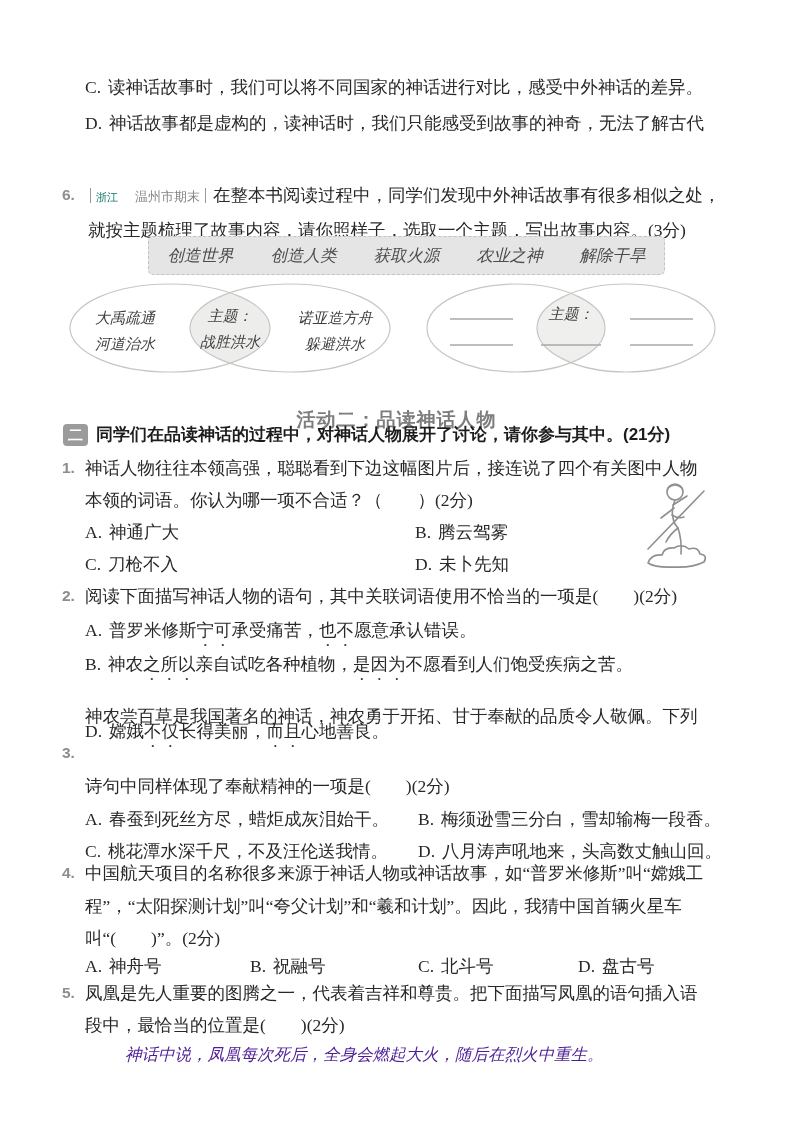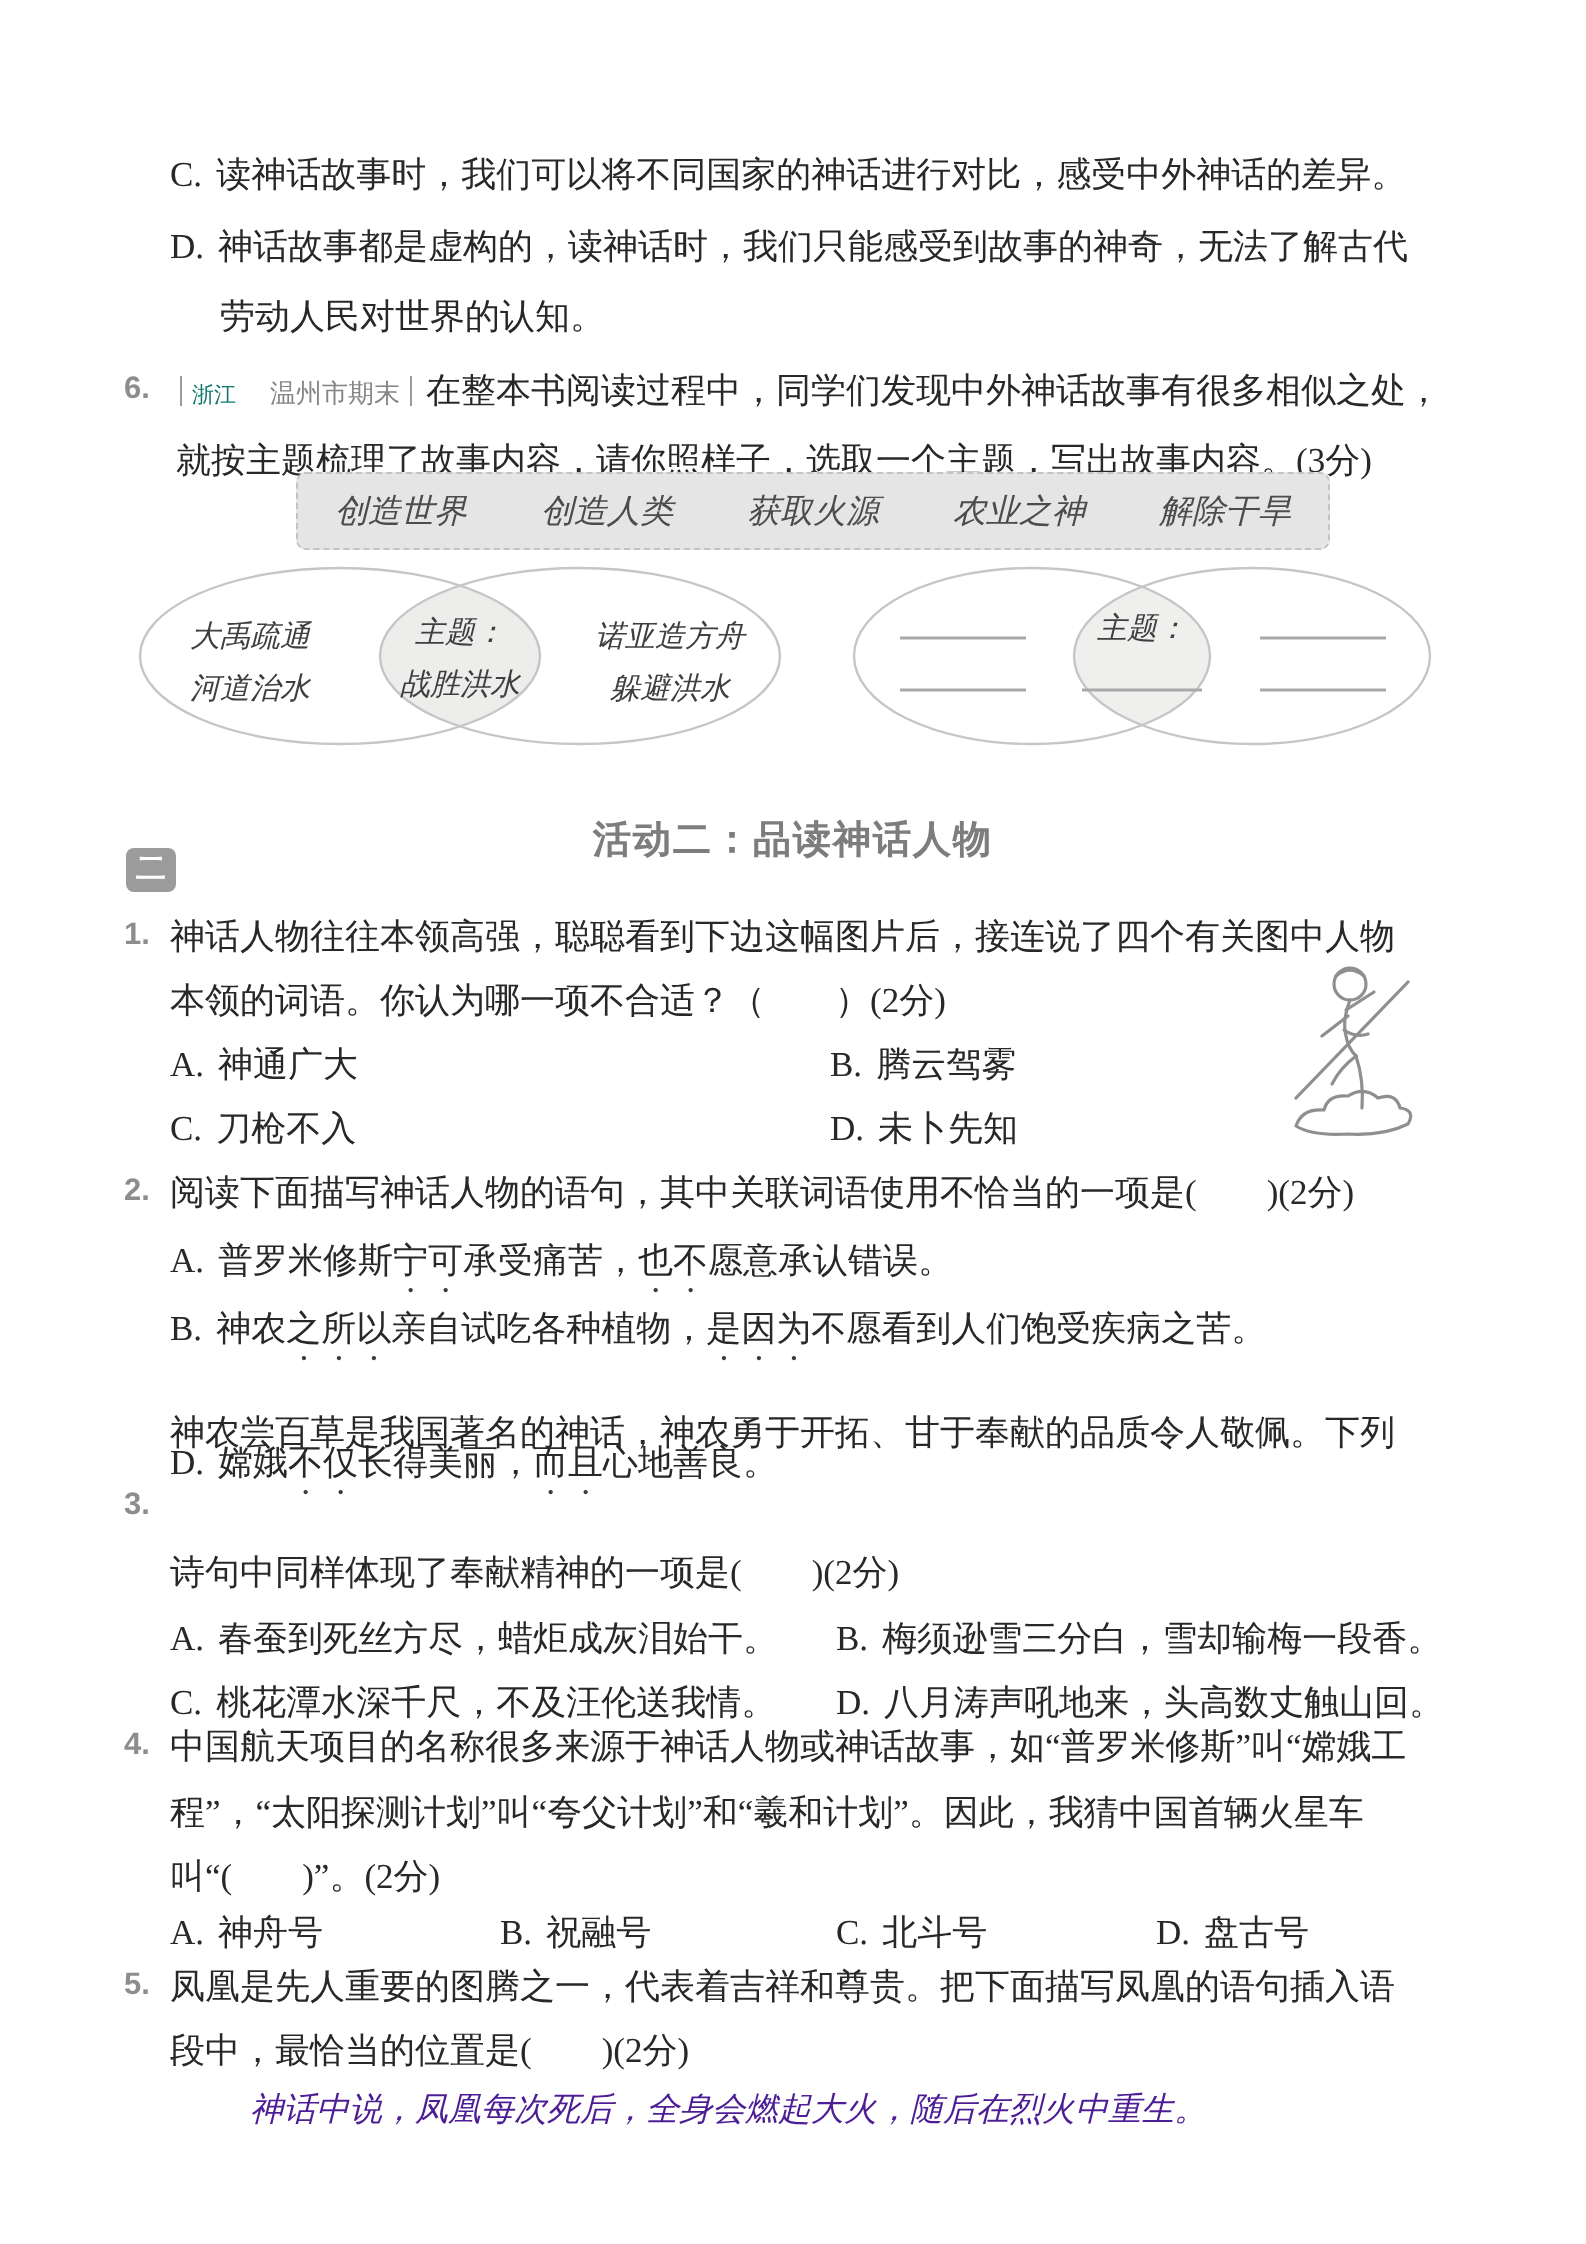--- a/index.html
+++ b/index.html
@@ -51,23 +51,20 @@
 <body>
 
 <div class="page">
 
   <div class="ln" style="left:85px;top:76px">
     <span class="opt-label">C.</span><span>读神话故事时，我们可以将不同国家的神话进行对比，感受中外神话的差异。</span>
   </div>
   <div class="ln" style="left:85px;top:112px">
     <span class="opt-label">D.</span><span>神话故事都是虚构的，读神话时，我们只能感受到故事的神奇，无法了解古代</span>
   </div>
-  <div class="ln" style="left:110px;top:147px">
-    <span>劳动人民对世界的认知。</span>
-  </div>
 
   <div class="qnum" style="left:62px;top:186px">6.</div>
   <div class="ln tag" style="left:85px;top:184px">
     <span class="bar"></span><span class="region">浙江</span><span class="exam">温州市期末</span><span class="bar"></span>
   </div>
   <div class="ln" style="left:213px;top:184px">在整本书阅读过程中，同学们发现中外神话故事有很多相似之处，</div>
   <div class="ln" style="left:88px;top:219px">就按主题梳理了故事内容，请你照样子，选取一个主题，写出故事内容。(3分)</div>
 
   <div class="wordbank">
     <span>创造世界</span>
@@ -107,20 +104,21 @@
     <line x1="25" y1="64" x2="88" y2="64" stroke="#a9a9a9" stroke-width="1.4"></line>
     <text x="146" y="38" text-anchor="middle" class="vtitle">主题：</text>
     <line x1="116" y1="64" x2="176" y2="64" stroke="#a9a9a9" stroke-width="1.4"></line>
     <line x1="205" y1="38" x2="268" y2="38" stroke="#a9a9a9" stroke-width="1.4"></line>
     <line x1="205" y1="64" x2="268" y2="64" stroke="#a9a9a9" stroke-width="1.4"></line>
   </svg>
 
   <div class="heading" style="top:388px">活动二：品读神话人物</div>
 
   <div class="badge" style="left:63px;top:424px">二</div>
+  <div class="ln bold-sans" style="left:96px;top:424px;font-size:17px">同学们在品读神话的过程中，对神话人物展开了讨论，请你参与其中。(21分)</div>
 
   <div class="qnum" style="left:62px;top:459px">1.</div>
   <div class="ln" style="left:85px;top:457px">神话人物往往本领高强，聪聪看到下边这幅图片后，接连说了四个有关图中人物</div>
   <div class="ln" style="left:85px;top:489px">本领的词语。你认为哪一项不合适？（　　）(2分)</div>
   <div class="ln" style="left:85px;top:521px">
     <span class="opt-label">A.</span><span>神通广大</span>
   </div>
   <div class="ln" style="left:415px;top:521px">
     <span class="opt-label">B.</span><span>腾云驾雾</span>
   </div>

